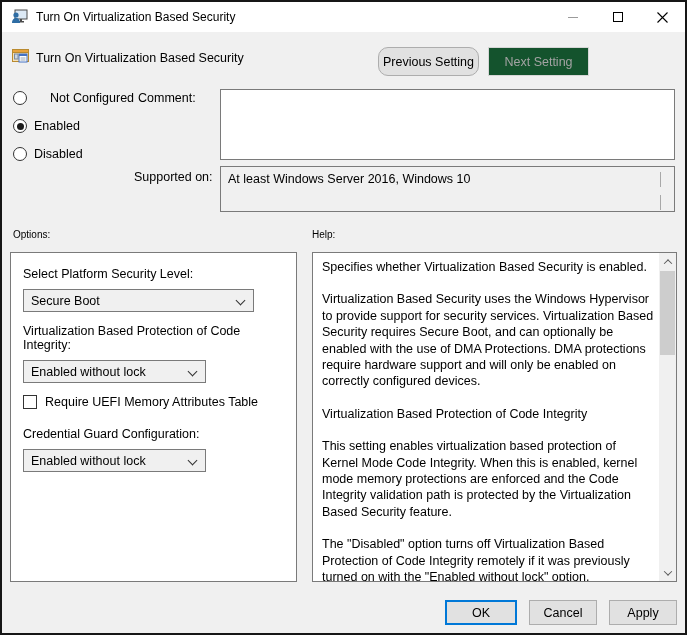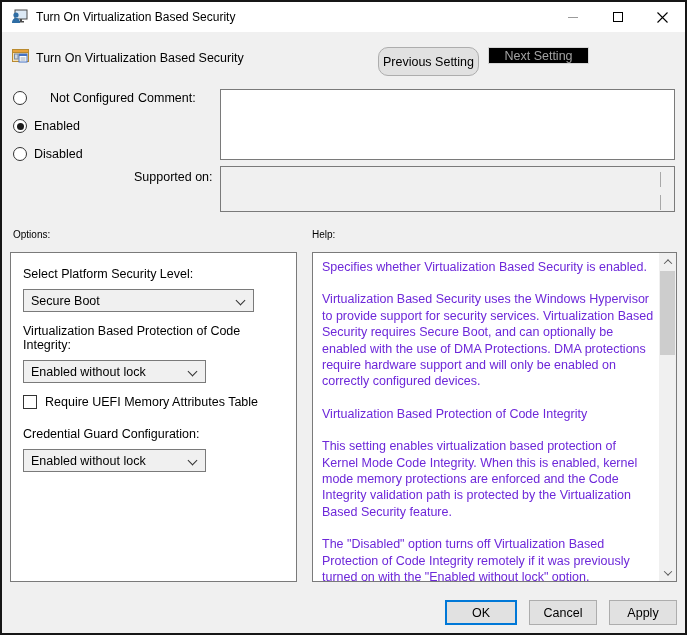--- a/index.html
+++ b/index.html
@@ -21,22 +21,22 @@
   .max-glyph { width:10px; height:10px; border:1px solid #000; }
   
   .header-icon { position:absolute; left:10px; top:45px; width:17px; height:17px; }
   .header-title { position:absolute; left:34px; top:49px; font-size:12.5px; color:#000; }
   .btn {
     font-family:"Liberation Sans", sans-serif; font-size:12.5px; color:#000;
     background:#e1e1e1; border:1px solid #adadad; display:flex; align-items:center; justify-content:center;
   }
   .prev-btn { position:absolute; left:376px; top:45px; width:101px; height:29px;border-radius:10px; }
   .next-btn {
-    position:absolute; left:486px; top:45px; width:101px; height:17px;
-    background:#000000; border:1px solid #d6d6d6; color:#a3a3a3;
+    position:absolute; left:486px; top:45px; width:101px; height:29px;
+    background:#14532d; border:1px solid #d6d6d6; color:#a3a3a3;
   }
   
   .radio-row { position:absolute; left:11px; display:flex; align-items:center; cursor:default; }
   .radio-circle {
     width:14px; height:14px; border:1px solid #333; border-radius:50%; background:#fff;
     display:flex; align-items:center; justify-content:center; flex:0 0 auto;
   }
   .radio-circle.checked::after { content:""; width:7px; height:7px; border-radius:50%; background:#1a1a1a; }
   .radio-label { margin-left:7px; font-size:12.5px; }
   
@@ -75,21 +75,21 @@
   .spacer-12 { height:12px; } .spacer-18 { height:18px; }
   .checkbox-row { display:flex; align-items:center; margin-top:12px; }
   .checkbox { width:14px; height:14px; border:1px solid #333; background:#fff; flex:0 0 auto; }
   .checkbox-label { margin-left:8px; font-size:12.5px; }
   .help-box {
     position:absolute; left:310px; top:250px; width:365px; height:330px;
     background:#ffffff; border:1px solid #7a7a7a;
   }
   .help-text {
     position:absolute; left:0; top:0; right:17px; bottom:0; overflow:hidden;
-    padding:6px 4px 6px 9px; font-size:12.5px; line-height:16.4px; color:#6d28d9;
+    padding:6px 4px 6px 9px; font-size:12.5px; line-height:16.4px; color:#000000;
   }
   .help-text p { margin-bottom:16px; }
   
   .scrollbar { position:absolute; right:0; top:0; bottom:0; width:17px; background:#f0f0f0; }
   .sb-arrow { position:absolute; left:0; width:17px; height:17px; display:flex; align-items:center; justify-content:center; }
   .sb-arrow.up { top:0; } .sb-arrow.down { bottom:0; }
   .sb-chev { width:6px; height:6px; border-style:solid; border-color:#5a5a5a; border-width:0; }
   .sb-chev.up { border-left-width:1.5px; border-top-width:1.5px; transform:rotate(45deg) translate(1px,1px); }
   .sb-chev.down { border-right-width:1.5px; border-bottom-width:1.5px; transform:rotate(45deg) translate(-1px,-1px); }
   .sb-thumb { position:absolute; left:1px; width:15px; top:18px; height:84px; background:#cdcdcd; }
@@ -151,20 +151,21 @@
   <div class="radio-row" style="top:145px;">
     <span class="radio-circle"></span>
     <span class="radio-label">Disabled</span>
   </div>
 
   <span class="field-label" style="left:136px; top:89px;">Comment:</span>
   <div class="comment-box"></div>
 
   <span class="field-label" style="left:132px; top:168px;">Supported on:</span>
   <div class="supported-box">
+    <span>At least Windows Server 2016, Windows 10</span>
     <span class="mini-scroll-up"><span class="chev up"></span></span>
     <span class="mini-scroll-down"><span class="chev down"></span></span>
   </div>
 
   <span class="section-label" style="left:11px;">Options:</span>
   <span class="section-label" style="left:310px;">Help:</span>
 
   <div class="options-box">
     <div class="opt-label">Select Platform Security Level:</div>
     <div class="dropdown dd-wide">

